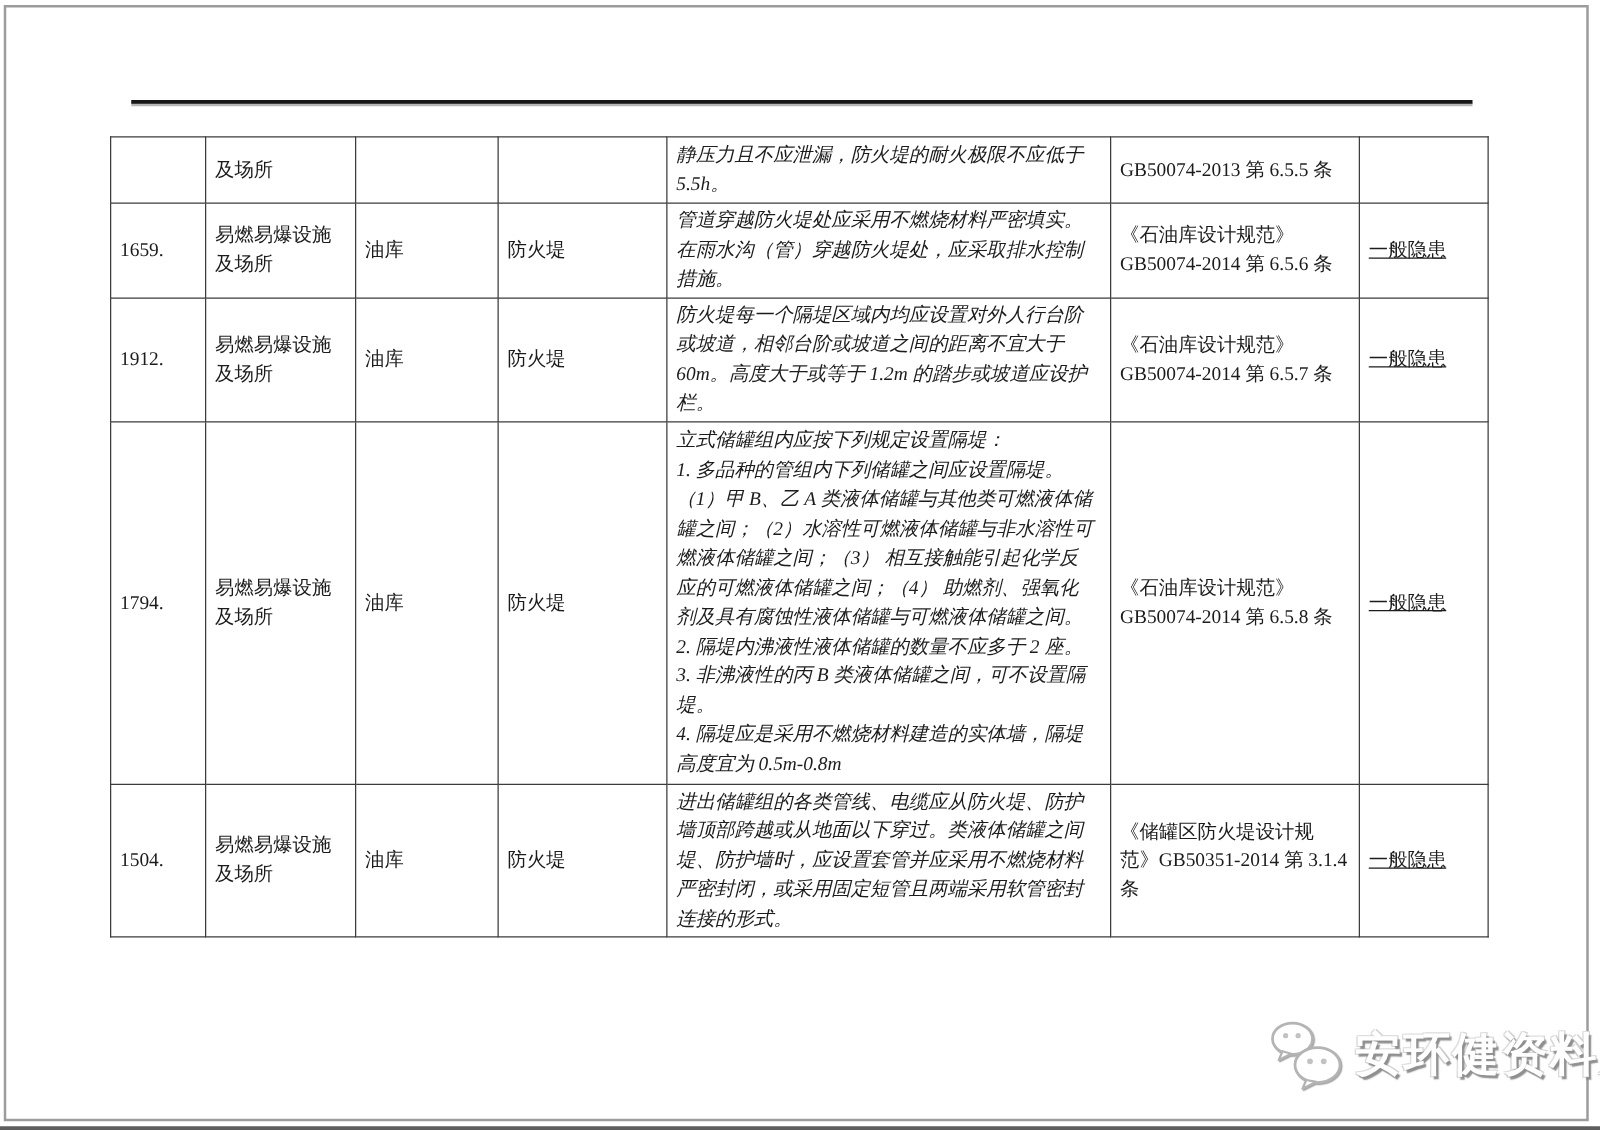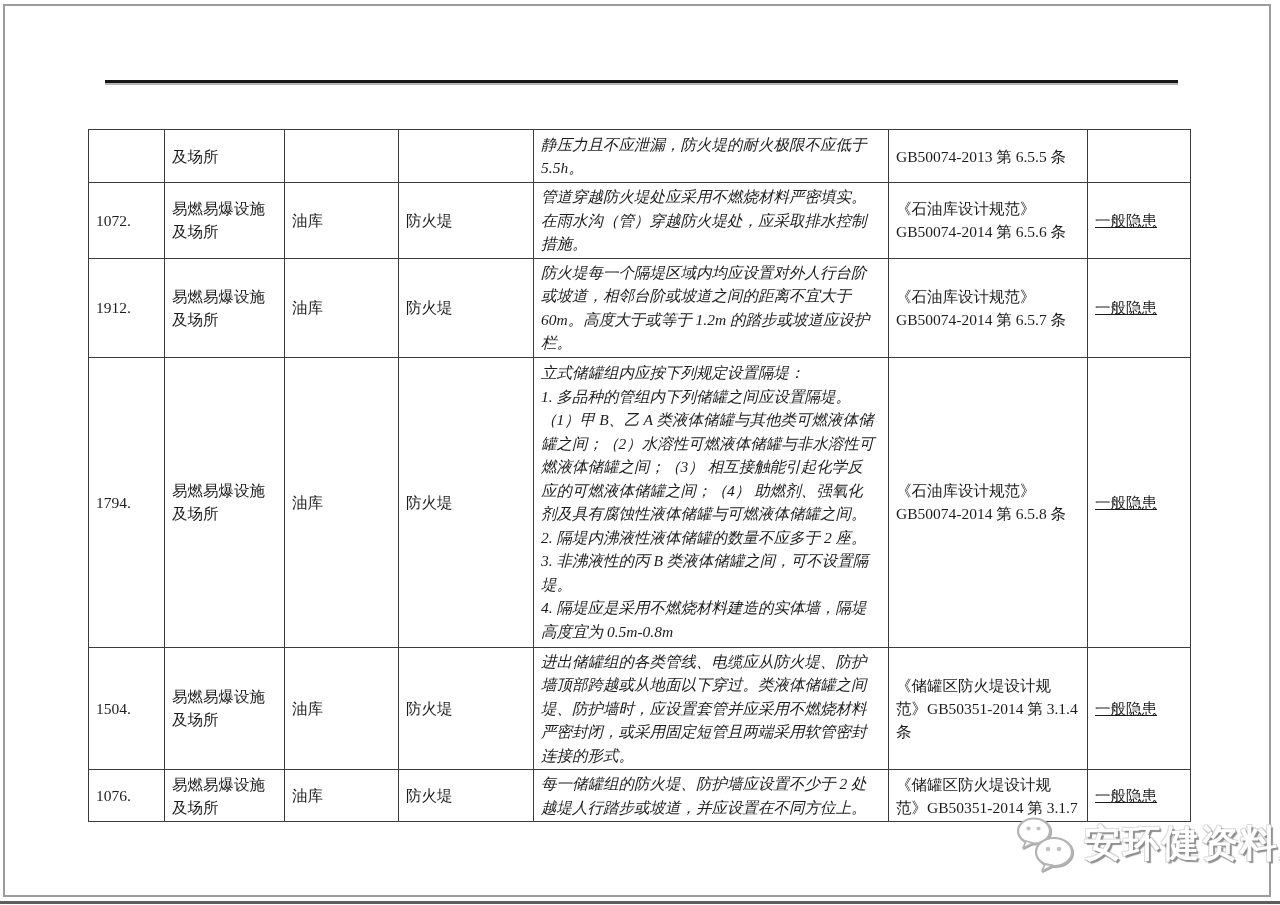--- a/index.html
+++ b/index.html
@@ -16,21 +16,21 @@
     position:absolute; left:0; top:901px; width:1280px; height:3px;
     background:#5e5e5e;
   }
   .top-rule {
     position:absolute; left:105px; top:80px; width:1073px; height:3px;
     background:#161616; box-shadow:0 2px 0 #b6b6b6;
   }
   table.hazard {
     position:absolute; left:88px; top:109px; width:1102px;
     border-collapse:collapse; table-layout:fixed;
-    font-size:15.5px; line-height:23px;margin-top:20px;
+    font-size:15.5px; line-height:23px;
   }
   table.hazard td {
     border:1px solid #3c3c3c; vertical-align:middle;
     box-sizing:border-box; overflow:hidden;
     white-space:pre-wrap; padding:2px 4px 2px 7px;
   }
   td.c-num  { padding-left:8px; }
   td.c-cat  { padding-left:12px; }
   td.c-fac  { padding-left:12px; }
   td.c-part { padding-left:12px; }
@@ -78,21 +78,21 @@
       <td class="c-num"></td>
       <td class="c-cat">及场所</td>
       <td class="c-fac"></td>
       <td class="c-part"></td>
       <td class="c-desc">静压力且不应泄漏，防火堤的耐火极限不应低于
 5.5h。</td>
       <td class="c-ref">GB50074-2013 第 6.5.5 条</td>
       <td class="c-sev"></td>
     </tr>
     <tr class="r1">
-      <td class="c-num">1072.</td>
+      <td class="c-num">1659.</td>
       <td class="c-cat">易燃易爆设施
 及场所</td>
       <td class="c-fac">油库</td>
       <td class="c-part">防火堤</td>
       <td class="c-desc">管道穿越防火堤处应采用不燃烧材料严密填实。
 在雨水沟（管）穿越防火堤处，应采取排水控制
 措施。</td>
       <td class="c-ref">《石油库设计规范》
 GB50074-2014 第 6.5.6 条</td>
       <td class="c-sev">一般隐患</td>
@@ -142,32 +142,20 @@
       <td class="c-desc">进出储罐组的各类管线、电缆应从防火堤、防护
 墙顶部跨越或从地面以下穿过。类液体储罐之间
 堤、防护墙时，应设置套管并应采用不燃烧材料
 严密封闭，或采用固定短管且两端采用软管密封
 连接的形式。</td>
       <td class="c-ref">《储罐区防火堤设计规
 范》GB50351-2014 第 3.1.4
 条</td>
       <td class="c-sev">一般隐患</td>
     </tr>
-    <tr class="r5">
-      <td class="c-num">1076.</td>
-      <td class="c-cat">易燃易爆设施
-及场所</td>
-      <td class="c-fac">油库</td>
-      <td class="c-part">防火堤</td>
-      <td class="c-desc">每一储罐组的防火堤、防护墙应设置不少于 2 处
-越堤人行踏步或坡道，并应设置在不同方位上。</td>
-      <td class="c-ref">《储罐区防火堤设计规
-范》GB50351-2014 第 3.1.7</td>
-      <td class="c-sev">一般隐患</td>
-    </tr>
   </tbody>
 </table>
 
 <div class="watermark">
   <svg class="wm-icon" width="62" height="56" viewBox="0 0 62 56" xmlns="http://www.w3.org/2000/svg">
     <g fill="#ffffff" stroke="#b4b4b4" stroke-width="2.2" stroke-linejoin="round">
       <ellipse cx="20" cy="15" rx="16" ry="12.5"></ellipse>
       <path d="M12 25 L9 32 L19 27 Z" stroke-width="1.8"></path>
       <ellipse cx="40" cy="36" rx="18" ry="14"></ellipse>
       <path d="M31 48 L28 55 L39 49.5 Z" stroke-width="1.8"></path>

